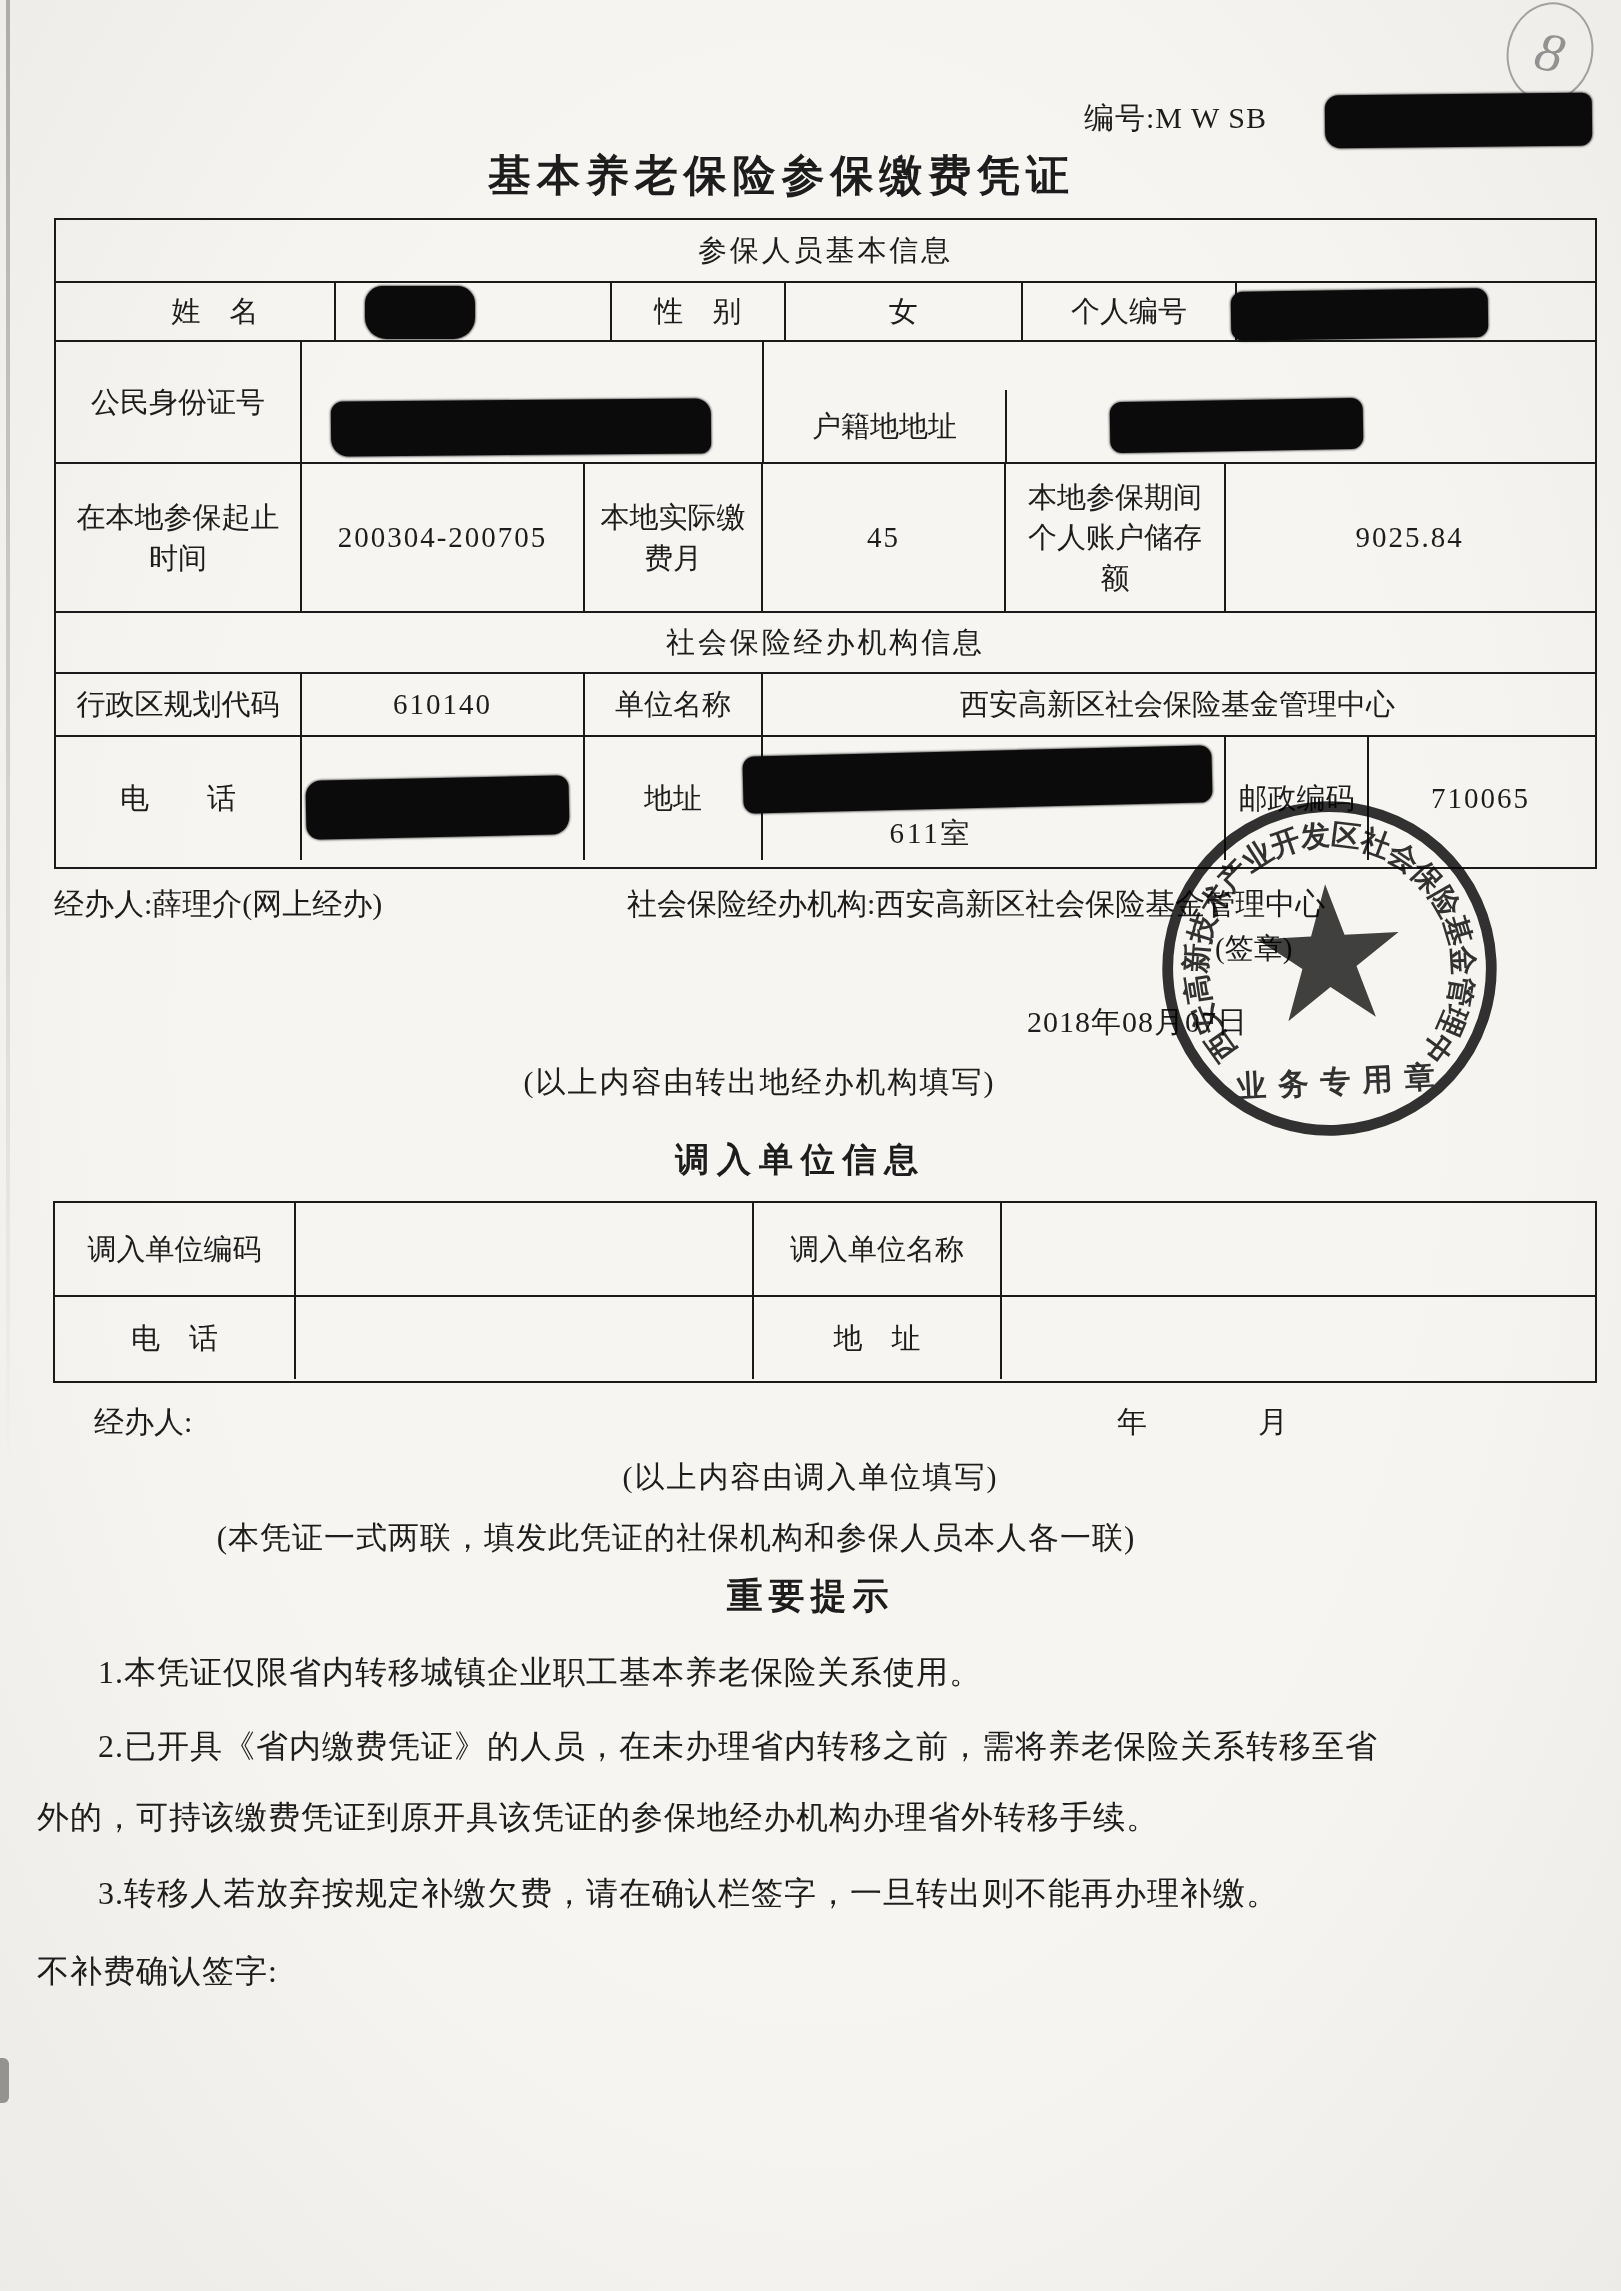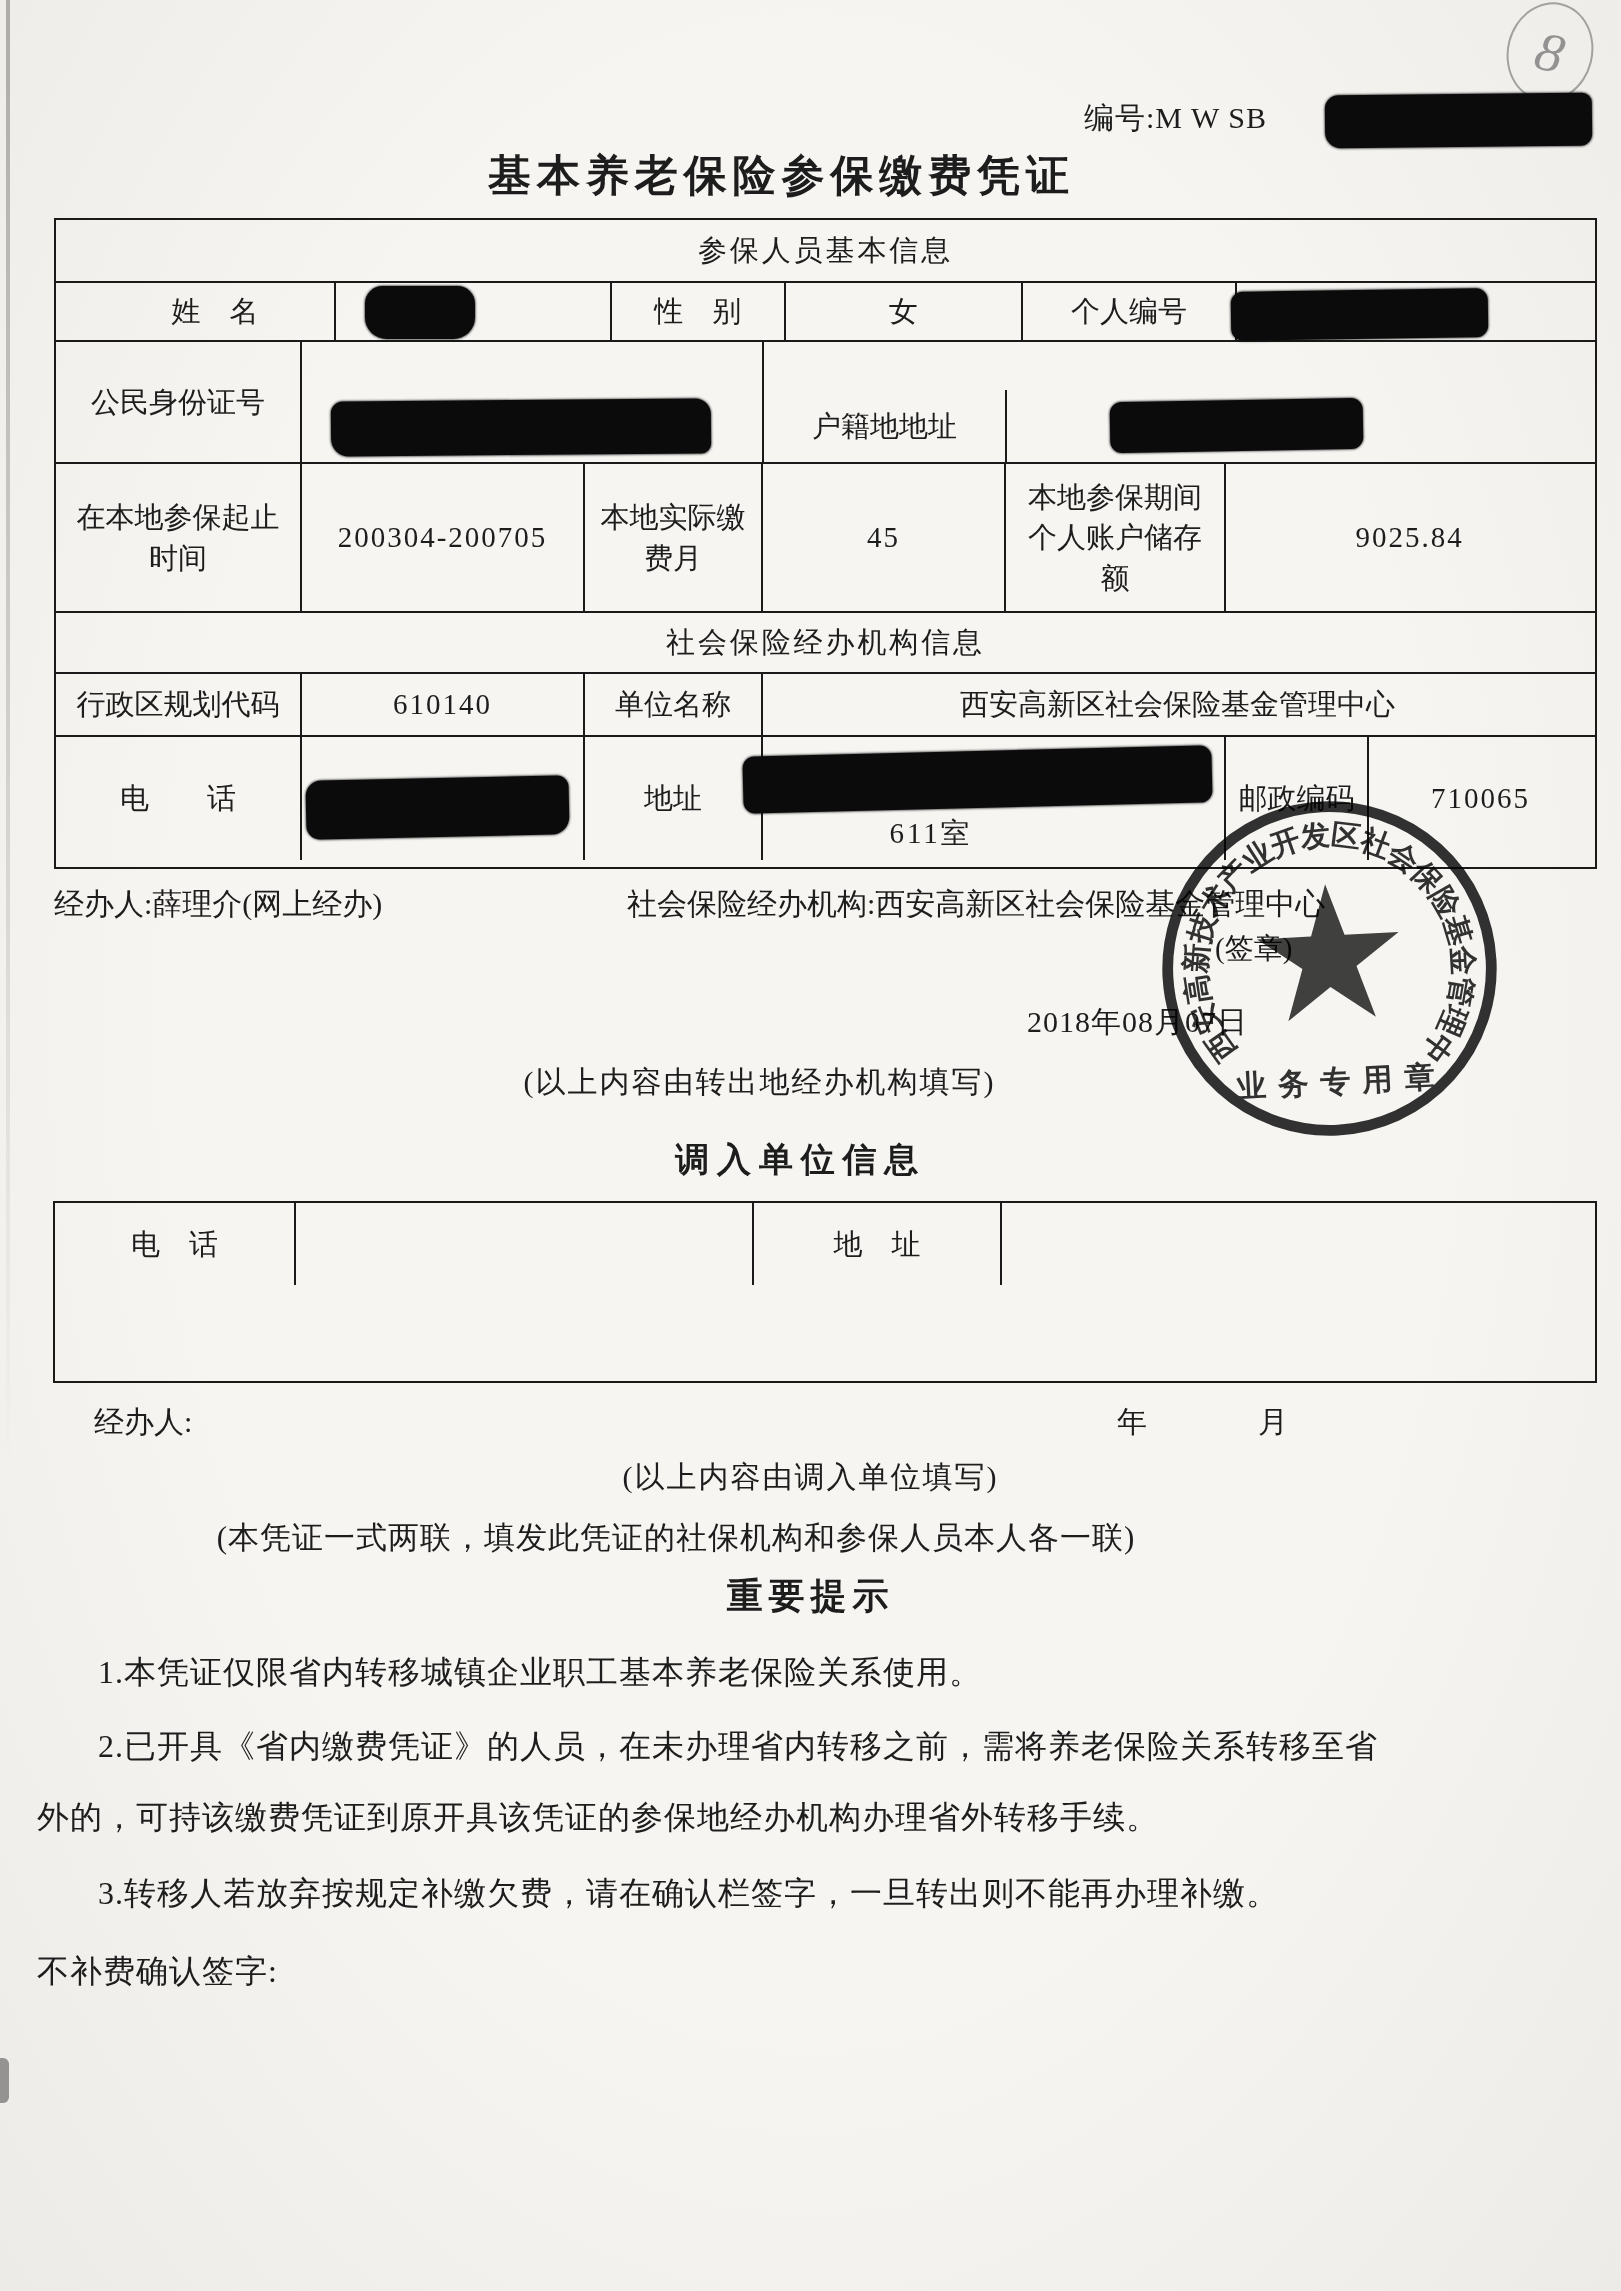--- a/index.html
+++ b/index.html
@@ -153,20 +153,26 @@
     <path id="ringPath" d="M 83.5 261 A 126 126 0 1 1 276.5 261" fill="none"></path>
     <text font-size="30" font-weight="600" fill="#1c1c1c" font-family="Liberation Serif, DejaVu Serif, serif">
       <textPath href="#ringPath" startOffset="2" textLength="612">西安高新技术产业开发区社会保险基金管理中心</textPath>
     </text>
     <text x="186" y="306" text-anchor="middle" font-size="31" font-weight="600" letter-spacing="12" fill="#1c1c1c" font-family="Liberation Serif, DejaVu Serif, serif">业务专用章</text>
   </svg>
 
   <div class="abs sec2-title">调入单位信息</div>
 
   <div class="abs tbl tbl2">
+    <div class="trow" style="height:94px;">
+      <div class="cell" style="width:241px;">调入单位编码</div>
+      <div class="cell" style="width:458px;"></div>
+      <div class="cell" style="width:248px;">调入单位名称</div>
+      <div class="cell" style="width:591px;"></div>
+    </div>
     <div class="trow" style="height:82px;">
       <div class="cell" style="width:241px;">电　话</div>
       <div class="cell" style="width:458px;"></div>
       <div class="cell" style="width:248px;">地　址</div>
       <div class="cell" style="width:591px;"></div>
     </div>
   </div>
 
   <div class="abs handler2">经办人:</div>
   <div class="abs ym-year">年</div>

